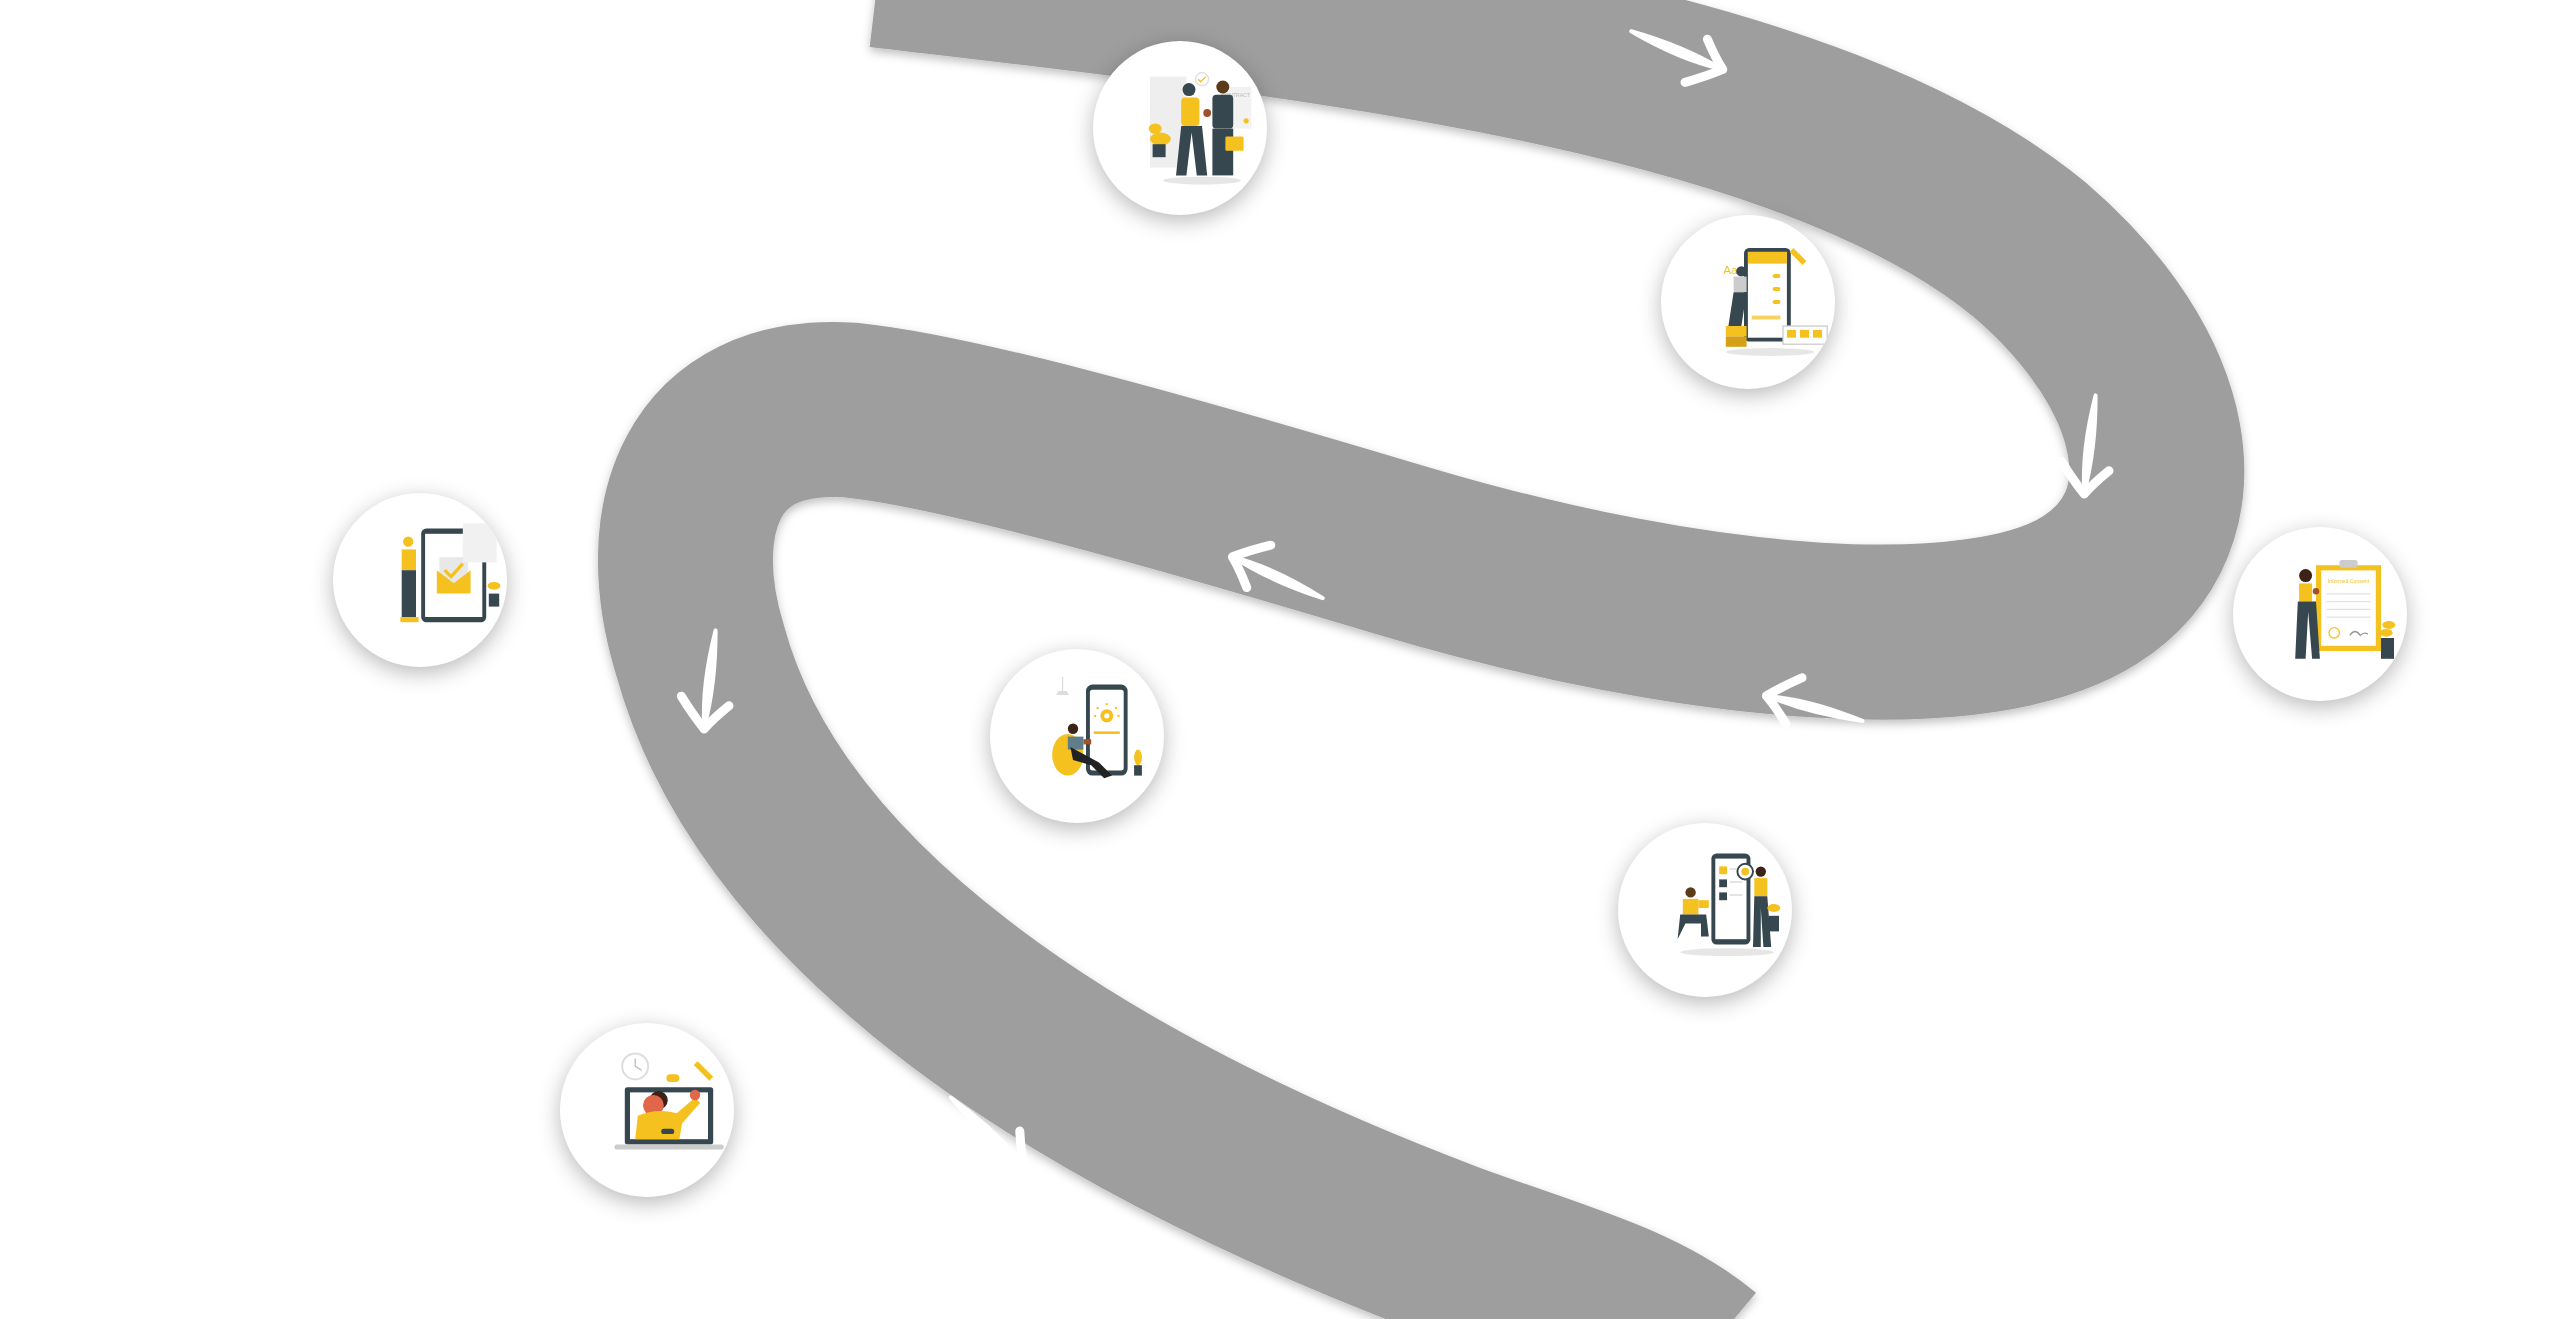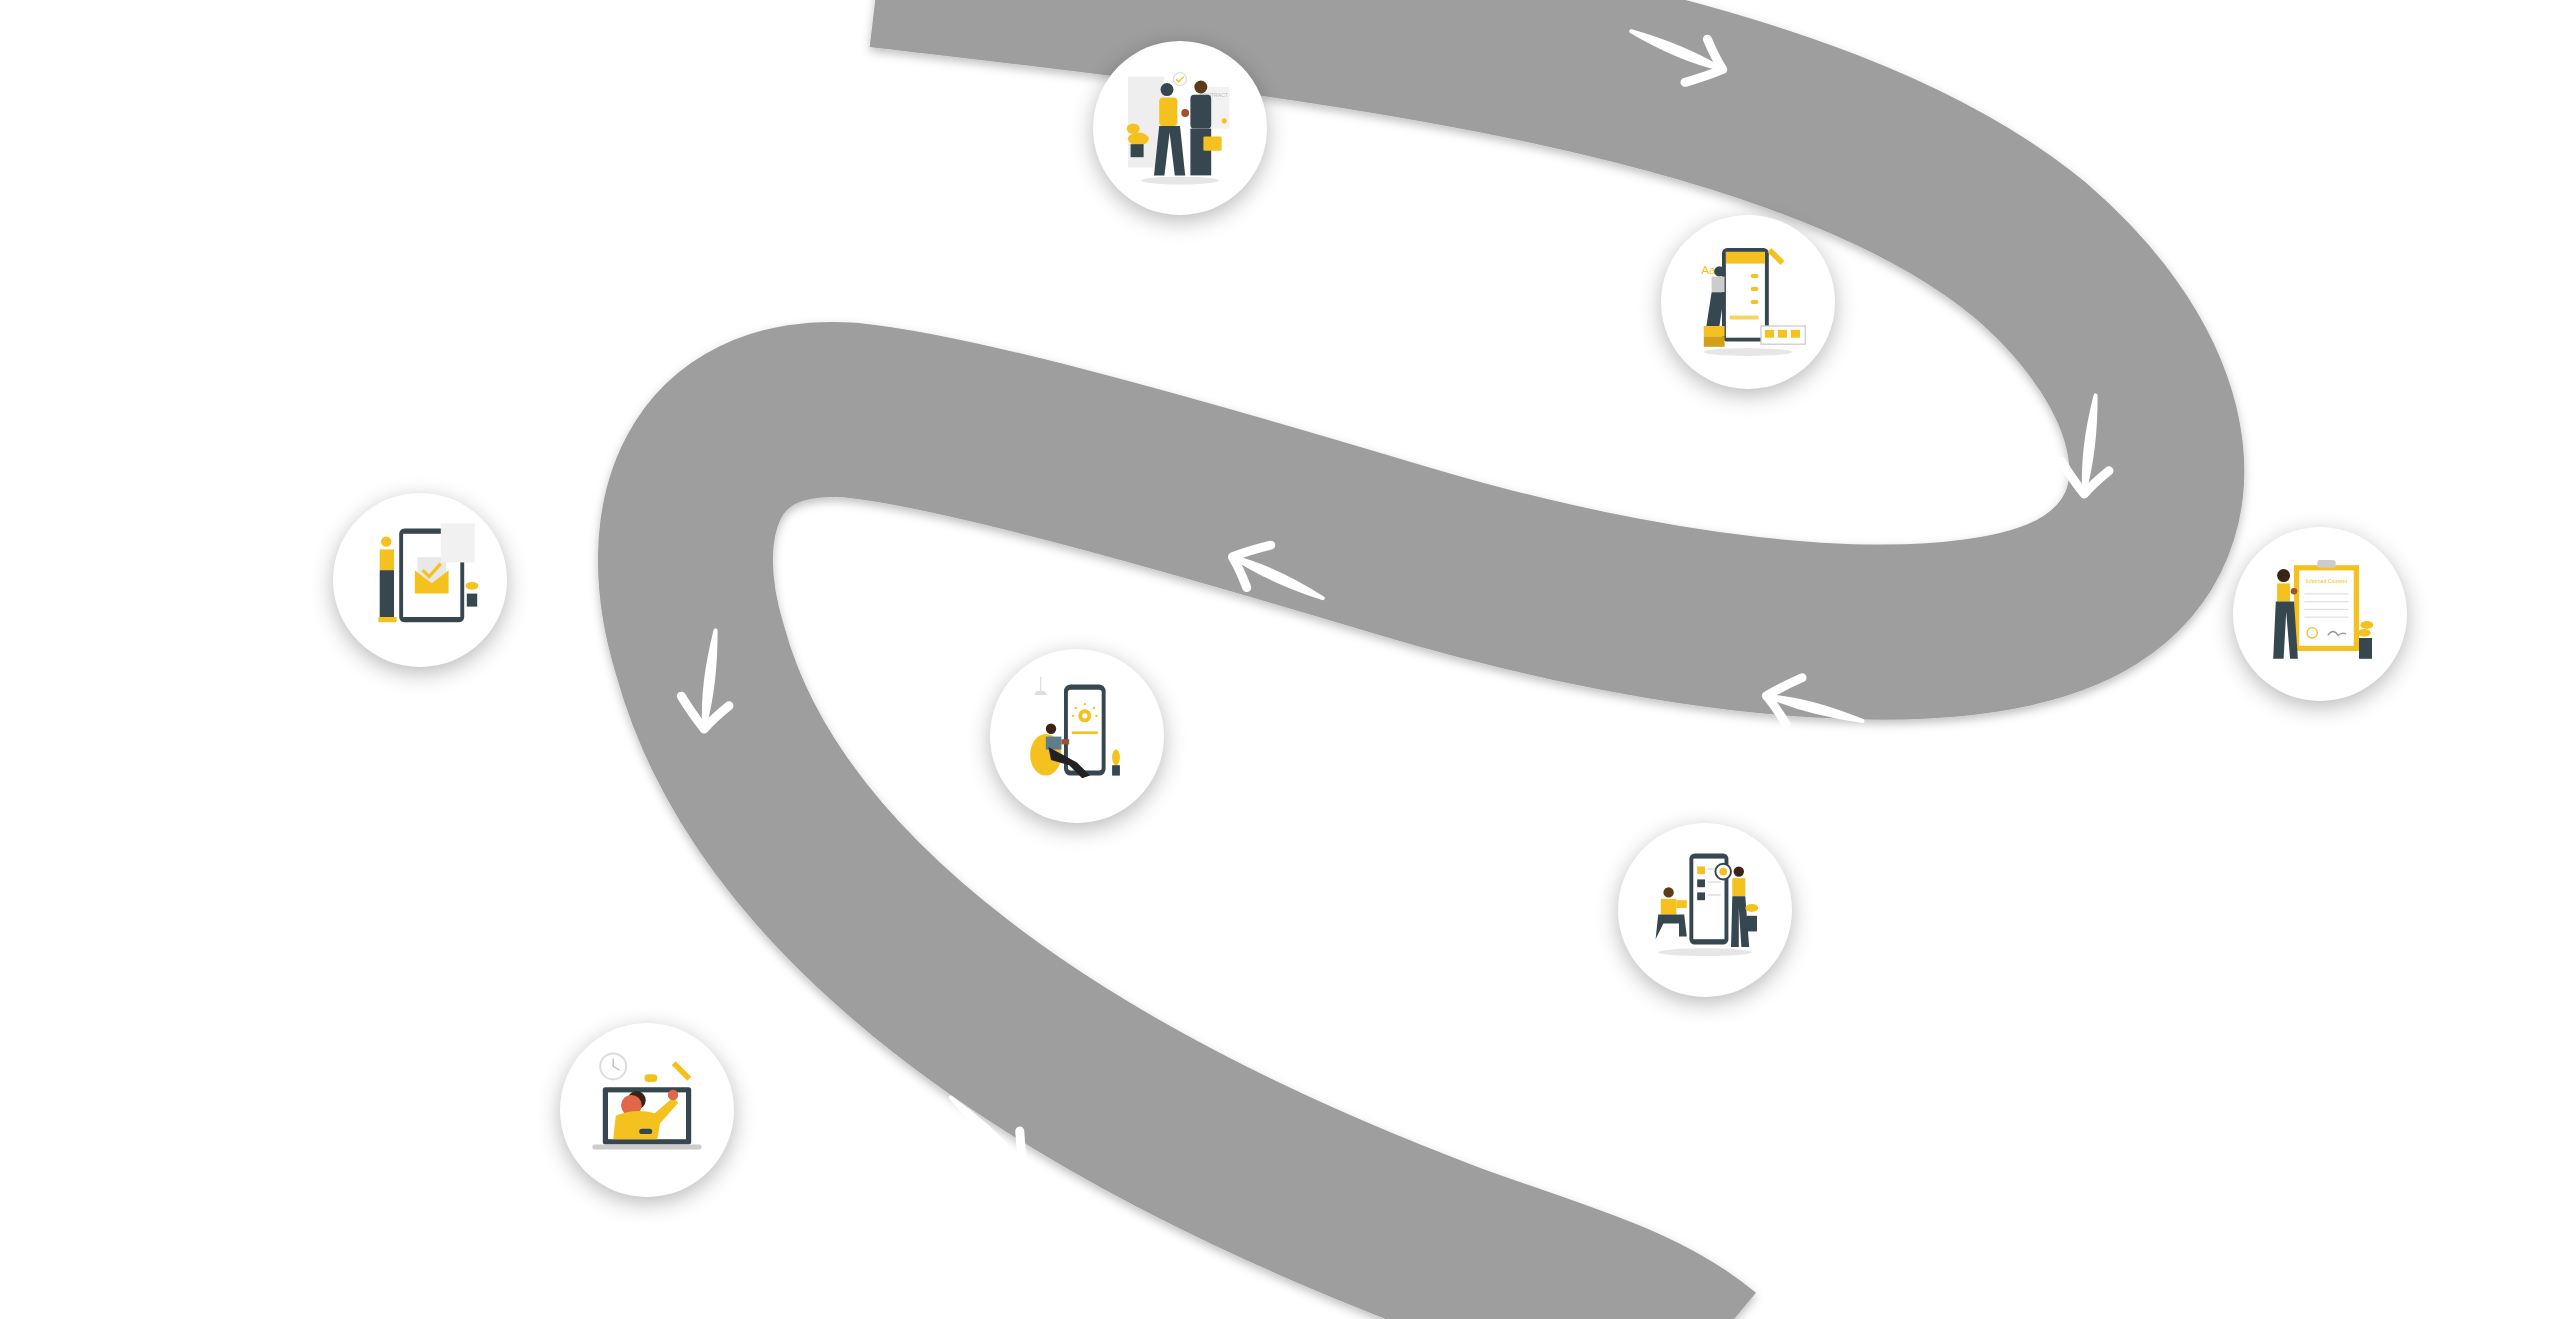--- a/index.html
+++ b/index.html
@@ -2,21 +2,21 @@
 <html><head>
   <meta charset="utf-8">
   <style>
     html, body { margin: 0; padding: 0; background: #ffffff; }
     body { width: 2560px; height: 1319px; overflow: hidden; position: relative;
            font-family: "Liberation Sans", sans-serif; }
     #road-svg { position: absolute; left: 0; top: 0; width: 2560px; height: 1319px; }
     .step {
       position: absolute; width: 174px; height: 174px; border-radius: 50%;
       background: #ffffff; box-shadow: 0 6px 22px rgba(0,0,0,0.28);
-      display: flex; align-items: center; justify-content: center; overflow: hidden;
+      display: flex; align-items: center; justify-content: flex-end; overflow: hidden;
     }
     .step svg { width: 130px; height: 130px; }
   </style>
 </head>
 <body>
 
 <svg id="road-svg" viewBox="0 0 2560 1319" xmlns="http://www.w3.org/2000/svg">
   <defs>
     <filter id="roadShadow" x="-10%" y="-10%" width="120%" height="120%">
       <feDropShadow dx="0" dy="4" stdDeviation="5" flood-color="#000" flood-opacity="0.25"></feDropShadow>

